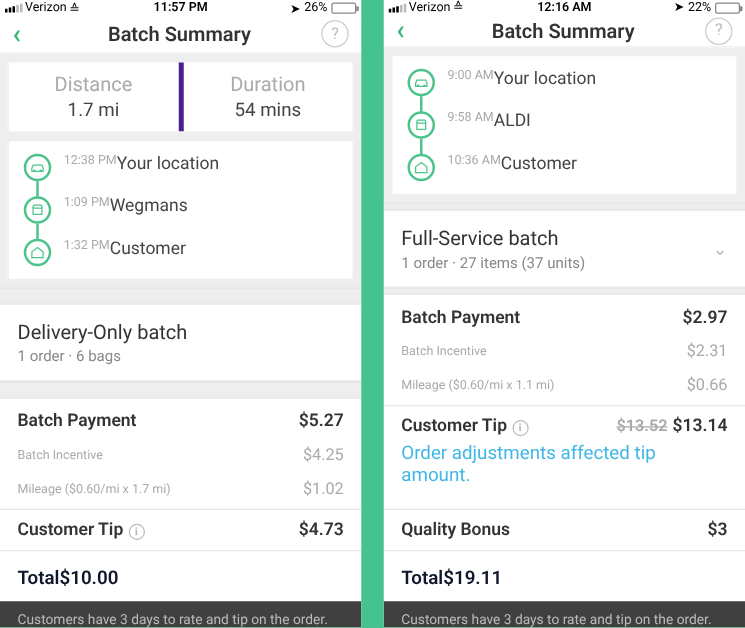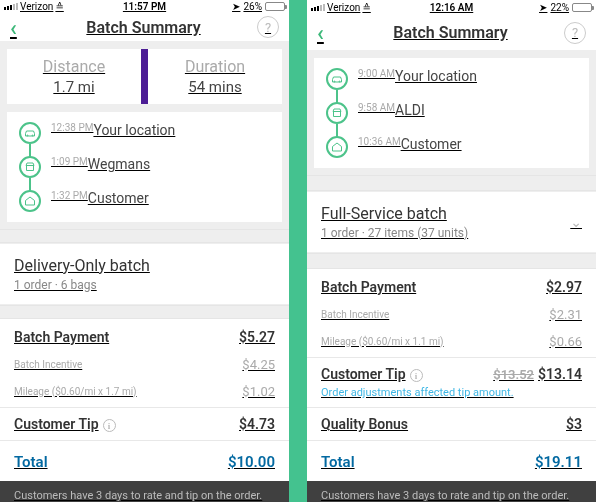--- a/index.html
+++ b/index.html
@@ -12,21 +12,20 @@
     overflow: hidden;
   }
   .phone {
     background: #eeeeee;
     width: 289px;
     height: 502px;
     display: flex;
     flex-direction: column;
     overflow: hidden;
     position: relative;
-    text-decoration: underline;
   }
   .phone.left { margin-right: 9px; }
   .phone.right { margin-left: 9px; }
   
   .status-bar {
     height: 18px;
     background: #fff;
     display: flex;
     align-items: center;
     font-size: 10px;
@@ -68,21 +67,21 @@
     color:#bbb; font-size:13px;
   }
   
   .stats {
     background:#fff;
     display:flex;
     border:1px solid #eee;
     margin:6px;
   }
   .stat { flex:1; text-align:center; padding:8px 0; }
-  .stat + .stat { border-left:7px solid #4c1d95; }
+  .stat + .stat { border-left:4px solid #4c1d95; }
   .stat-label { font-size:16px; color:#aaa; }
   .stat-value { font-size:15px; color:#444; margin-top:2px; }
   
   .timeline {
     background:#fff;
     margin:0 6px 6px 6px;
     border:1px solid #eee;
     padding:10px 12px;
   }
   .tl-item { display:flex; align-items:flex-start; gap:10px; position:relative; padding-bottom:12px;}
@@ -118,23 +117,23 @@
   .pay-row.main .plab{ color:#333; font-weight:600; }
   .pay-row.main .pval{ color:#333; font-weight:600; }
   .pay-row.sub .plab{ color:#aaa; font-size:10px;}
   .pay-row.sub .pval{ color:#aaa; font-size:13px;text-align:right;}
   .info-icon {
     display:inline-flex; width:13px; height:13px; border:1px solid #bbb; border-radius:50%;
     align-items:center; justify-content:center; font-size:9px; color:#bbb; margin-left:4px;
     font-style:normal; font-family:serif;
   }
   .strike { text-decoration:line-through; color:#aaa; margin-right:4px; font-size:13px;}
-  .note { font-size:11px; color:#3fb7e5; margin-top:-2px; margin-bottom:8px;}
+  .note { font-size:15px; color:#3fb7e5; margin-top:-2px; margin-bottom:18px;}
   .divider { height:1px; background:#e8e8e8; margin:2px -14px; }
-  .total-row { display:flex; justify-content:space-between; padding:10px 0 6px 0; font-size:15px; font-weight:600; color:#0369a1;}
+  .total-row { display:flex; padding:10px 0 6px 0; font-size:15px; font-weight:600; color:#0f172a;}
   .footer-note {
     background:#404040; color:#bbb; font-size:11px; padding:8px 14px 0 14px;
   }
   .right .timeline { margin:6px; }
 </style>
 </head>
 <body>
 
 <div class="phone left">
   <div class="status-bar">

